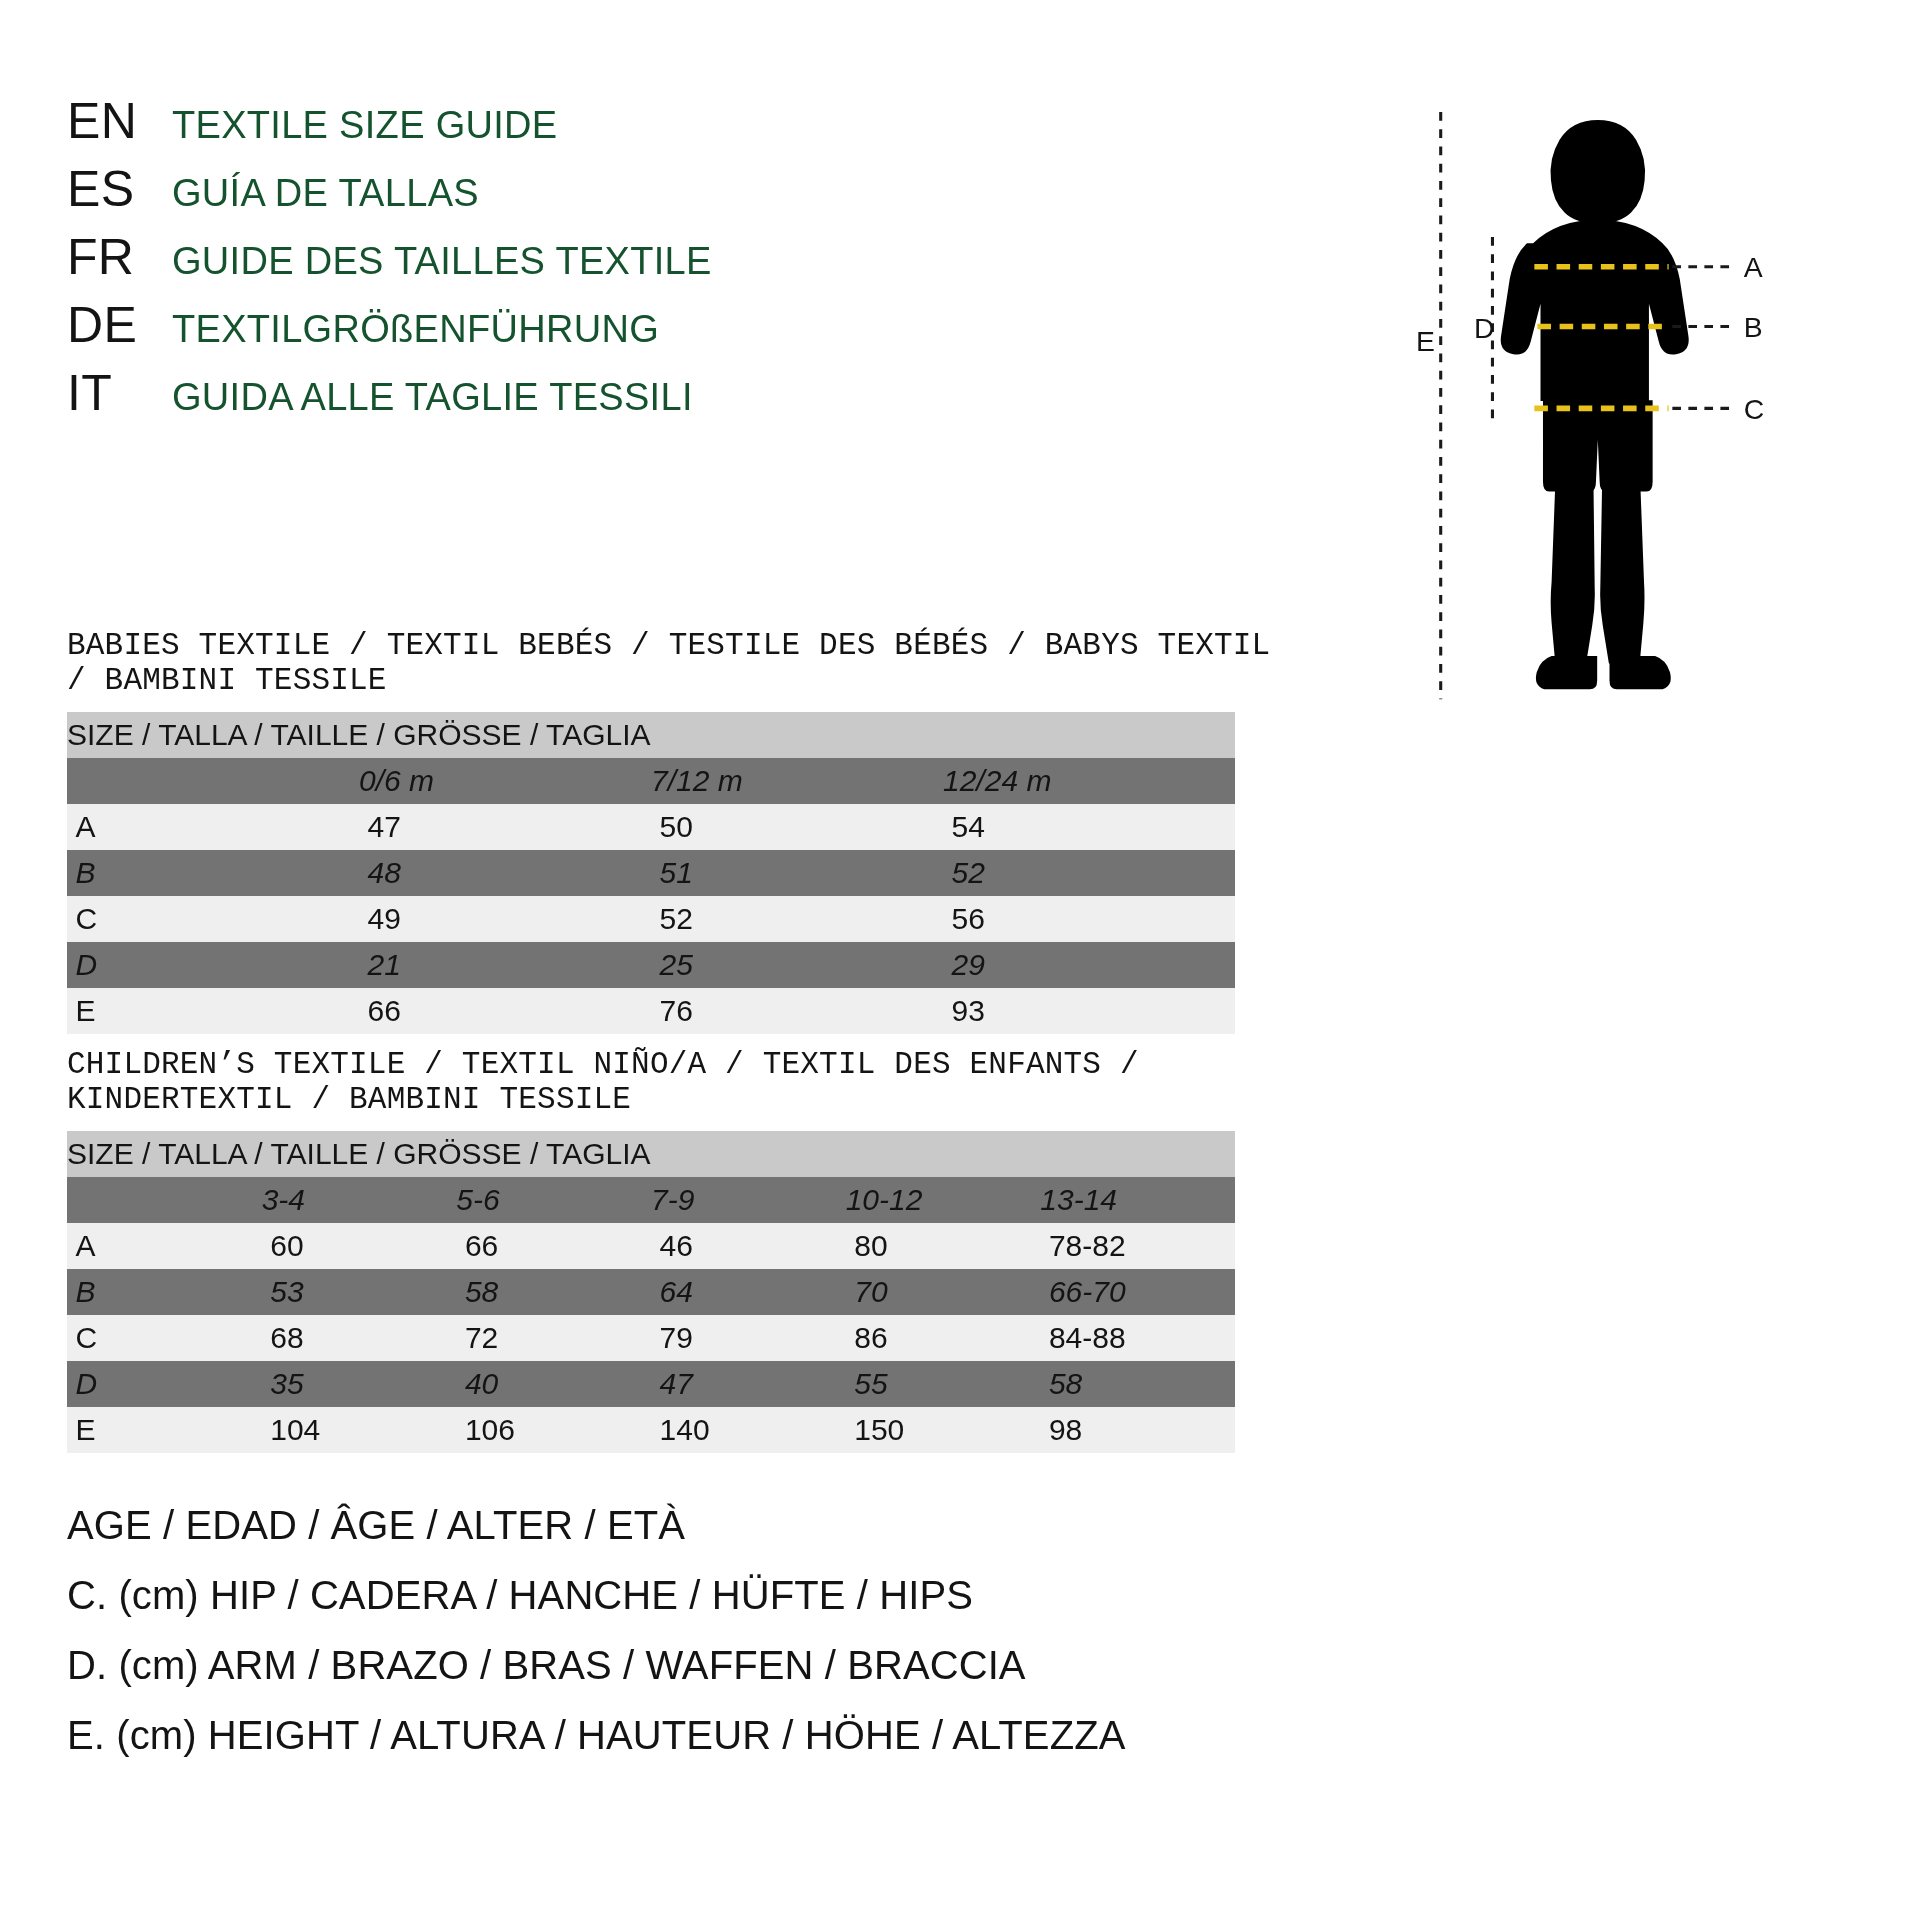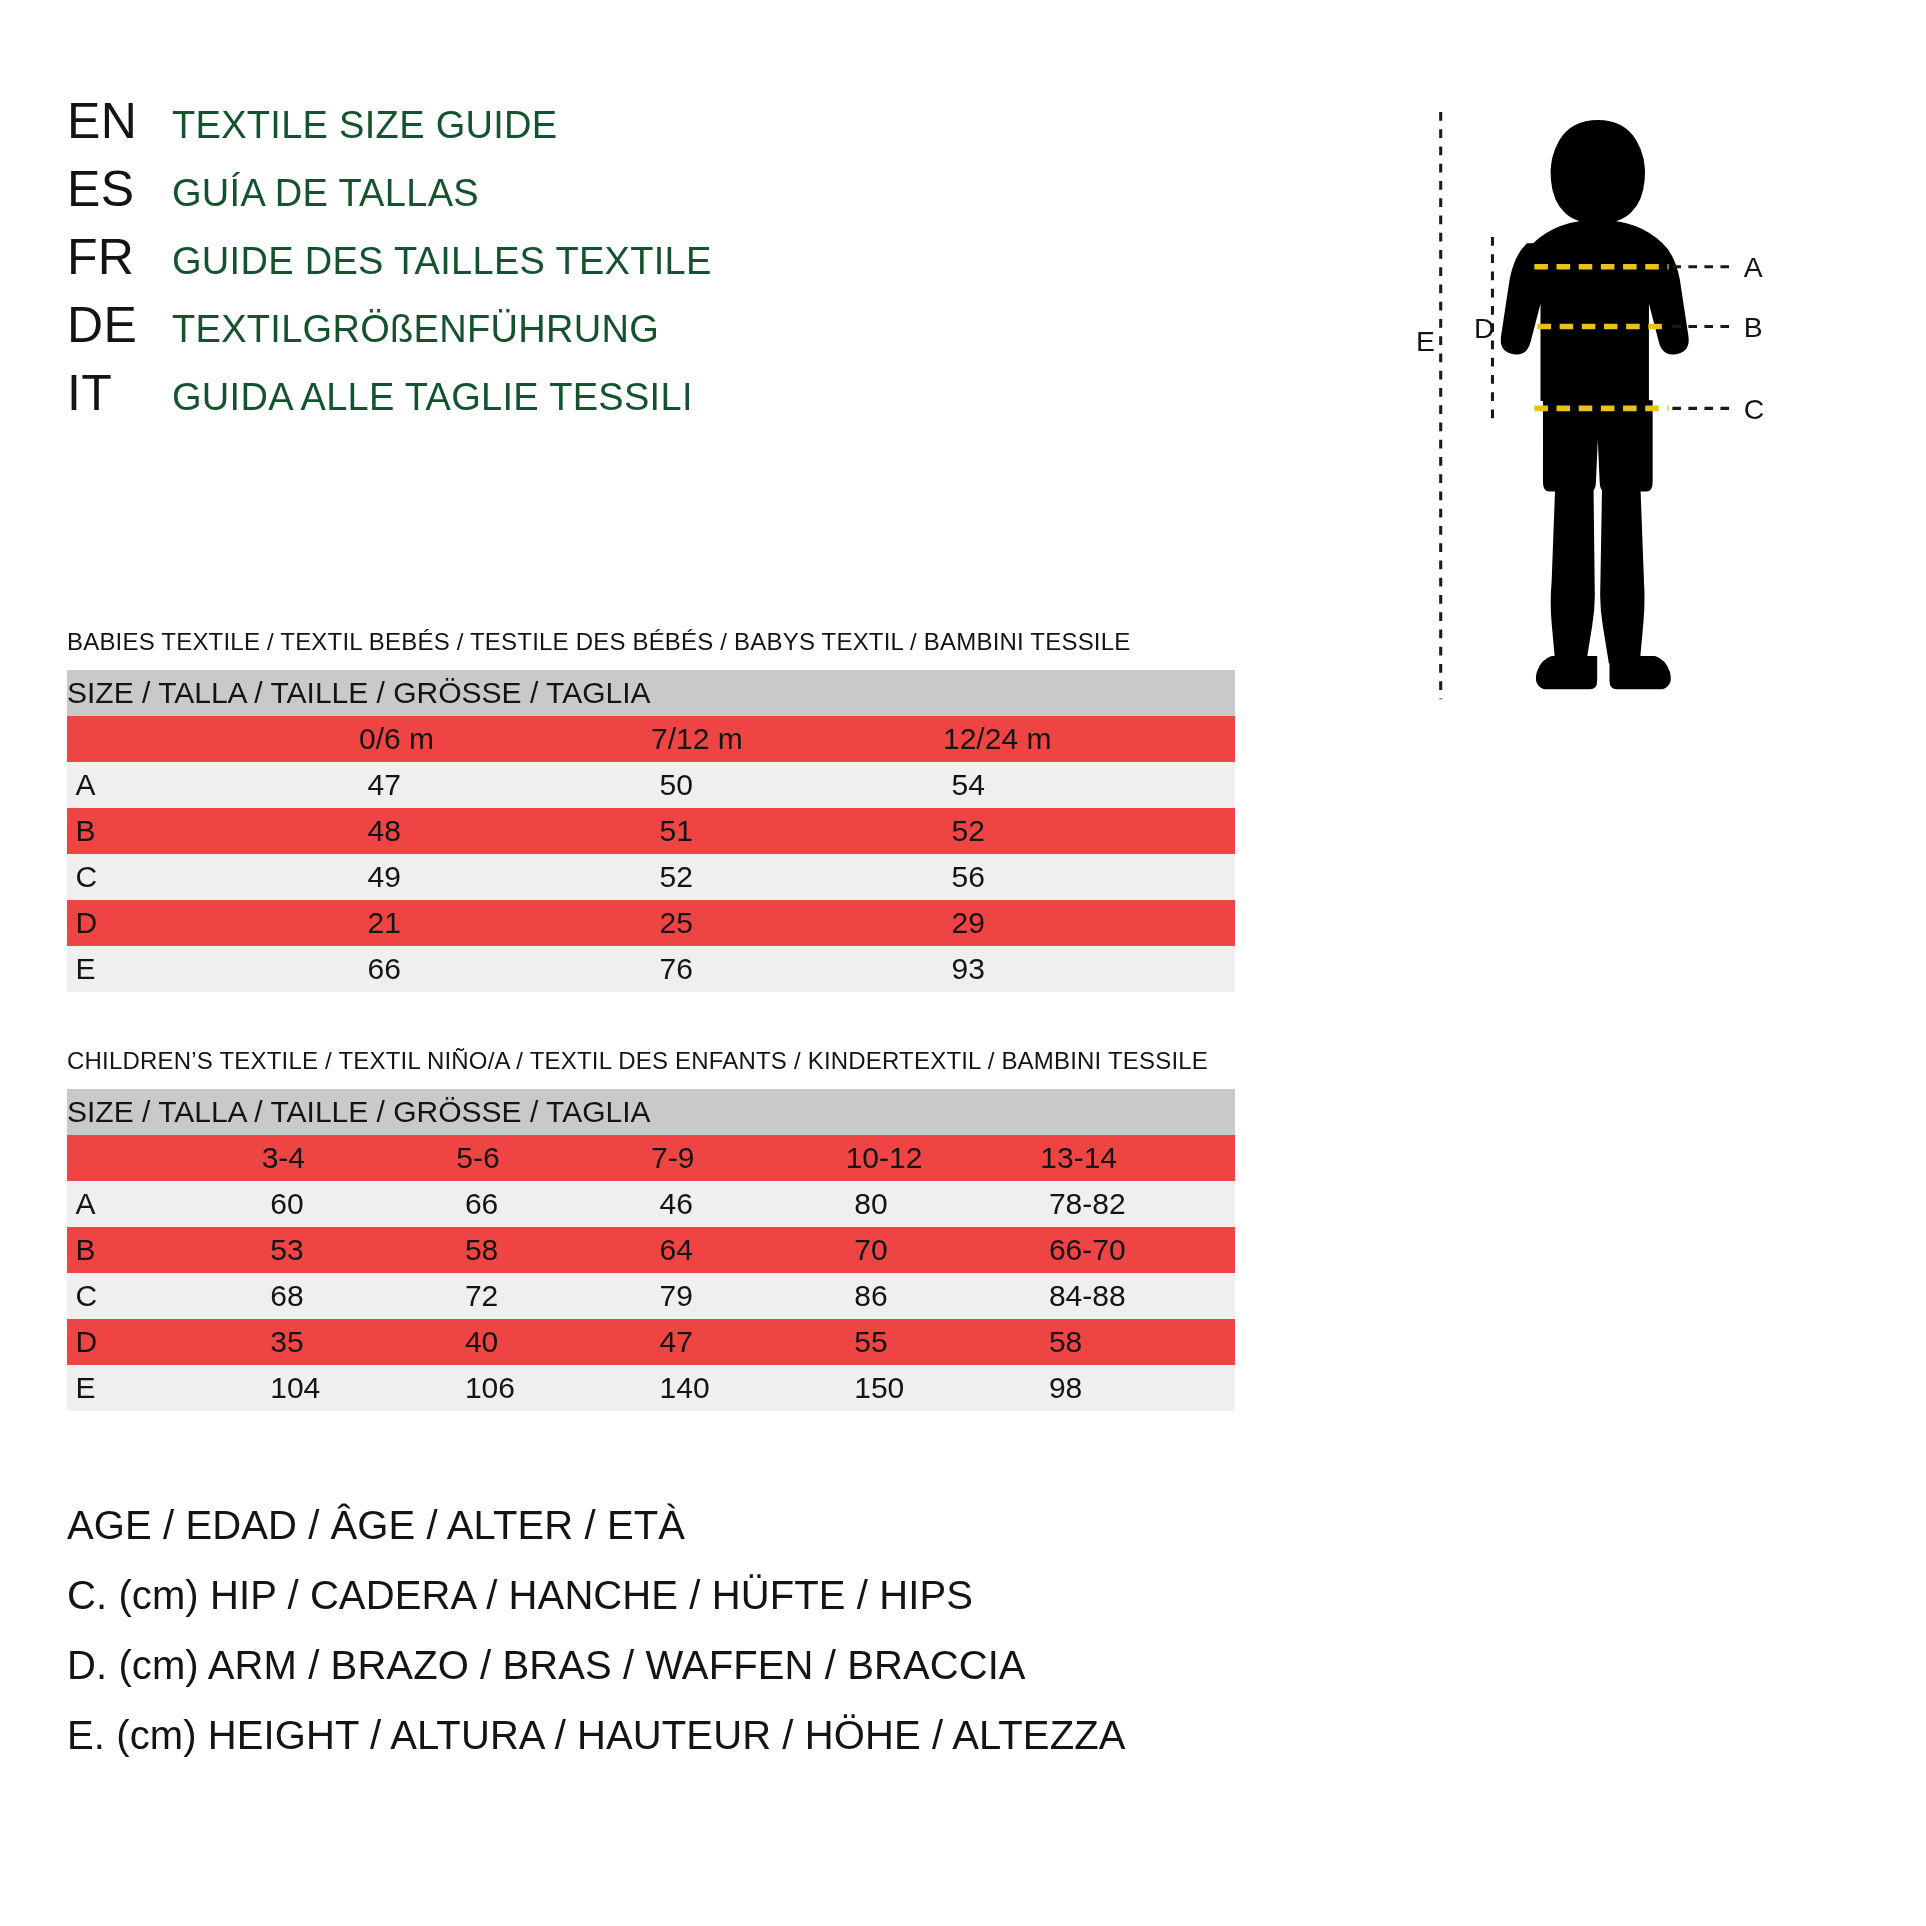--- a/index.html
+++ b/index.html
@@ -53,24 +53,25 @@
   
   .section {
     position: absolute;
     left: 67px;
     width: 1208px;
   }
   #babies-section { top: 628px; }
   #children-section { top: 1047px; }
 
   .section-title {
-    font-size: 24px;
+    font-size: 31px;
     color: #141414;
     margin-bottom: 13.6px;
     letter-spacing: 0.2px;
+    font-family: Liberation Mono, monospace;
   }
   table.size-table {
     border-collapse: collapse;
     width: 1168px;
     table-layout: fixed;
   }
   table.size-table td, table.size-table th {
     font-size: 30px;
     font-weight: normal;
     text-align: left;
@@ -79,21 +80,21 @@
     height: 46px;
     vertical-align: middle;
   }
   .hdr-band td {
     background: #c9c9c9;
     font-size: 30px;
     padding-left: 8.6px;
     height: 47px;
   }
   .row-shaded td { background: #efefef; }
-  .row-plain td { background: #ef4444; }
+  .row-plain td { background: #737373; font-style: italic; }
   .col-label { width: 92px; padding-left: 8.6px !important; }
   .col-val { width: 209px; }
   .col-val-wide { width: 213px; }
   .cell-pad { padding-left: 8.6px !important; }
 
   
   #legend-block {
     position: absolute;
     left: 67px;
     top: 1503px;

